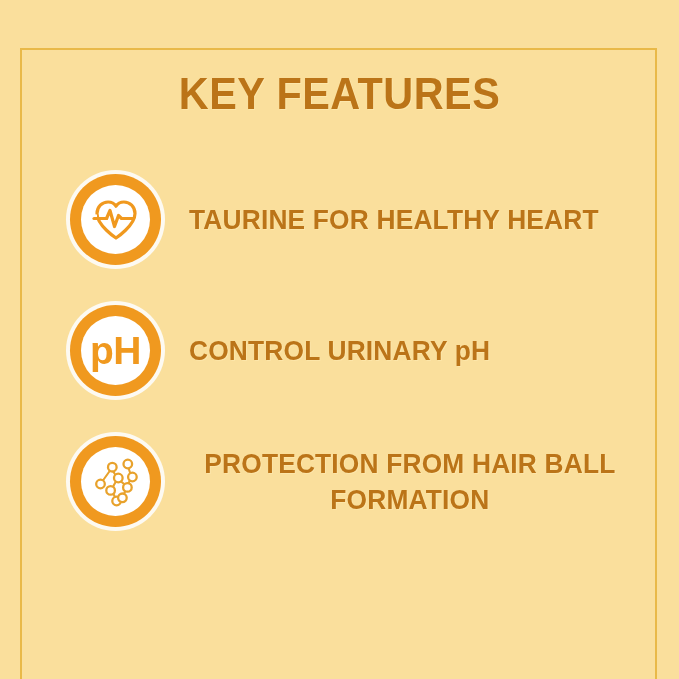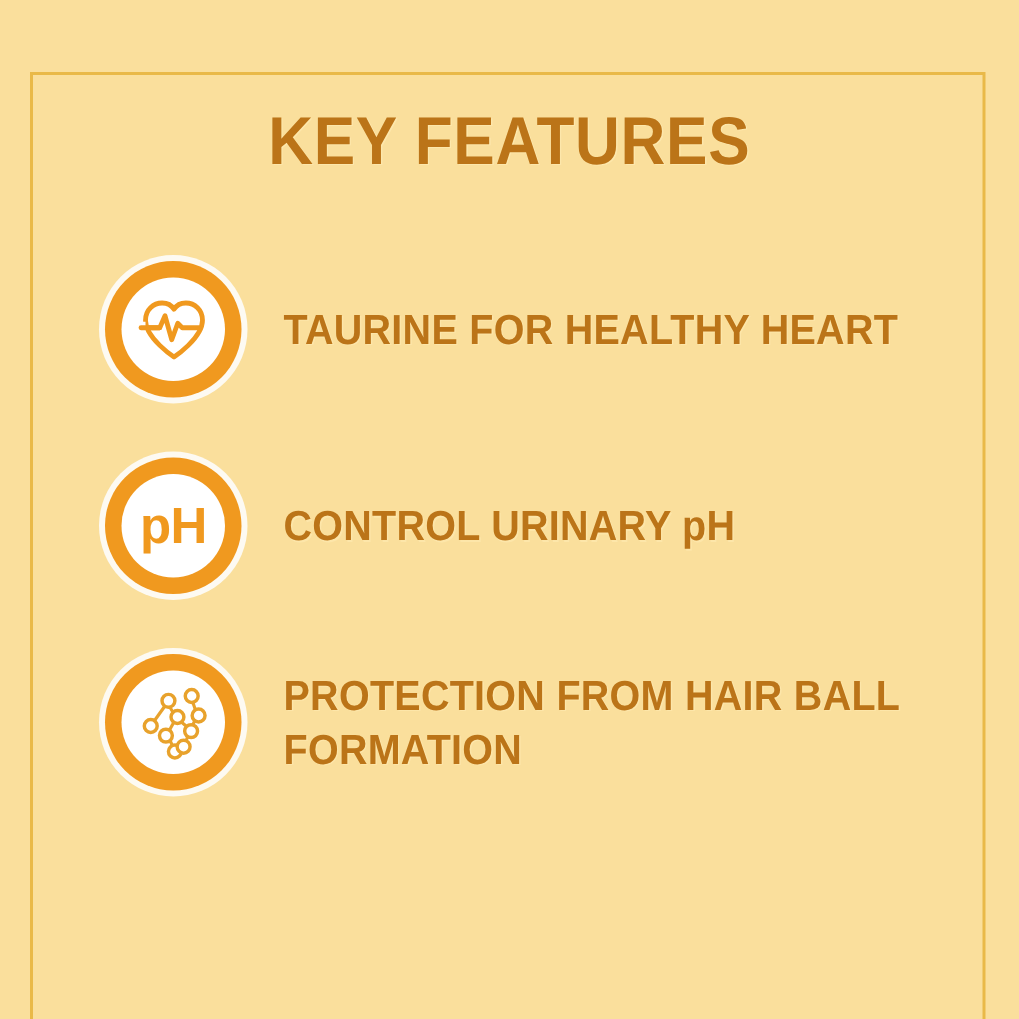--- a/index.html
+++ b/index.html
@@ -50,20 +50,21 @@
     font-family: "Liberation Sans", sans-serif;
     transform: scaleX(0.92);
     text-shadow: 1px 1px 0 rgba(255,235,180,0.65);
   }
 
   .features {
     position: absolute;
     left: 0;
     top: 126px;
     width: 679px;
+    text-align: center;
   }
 
   .feature-row {
     position: relative;
     height: 131px;
     display: flex;
     align-items: center;
   }
 
   .icon-wrap {
@@ -111,21 +112,21 @@
     justify-content: center;
     overflow: hidden;
   }
   
   .icon-field.filled {
     background: #f0991f;
   }
 
   .ph-text {
     font-family: "Liberation Sans", sans-serif;
-    font-size: 34px;
+    font-size: 39px;
     font-weight: bold;
     color: #f0991f;
     line-height: 1;
     letter-spacing: -0.5px;
   }
 
   .feature-label {
     margin-left: 24px;
     color: #bb7418;
     font-size: 28px;

